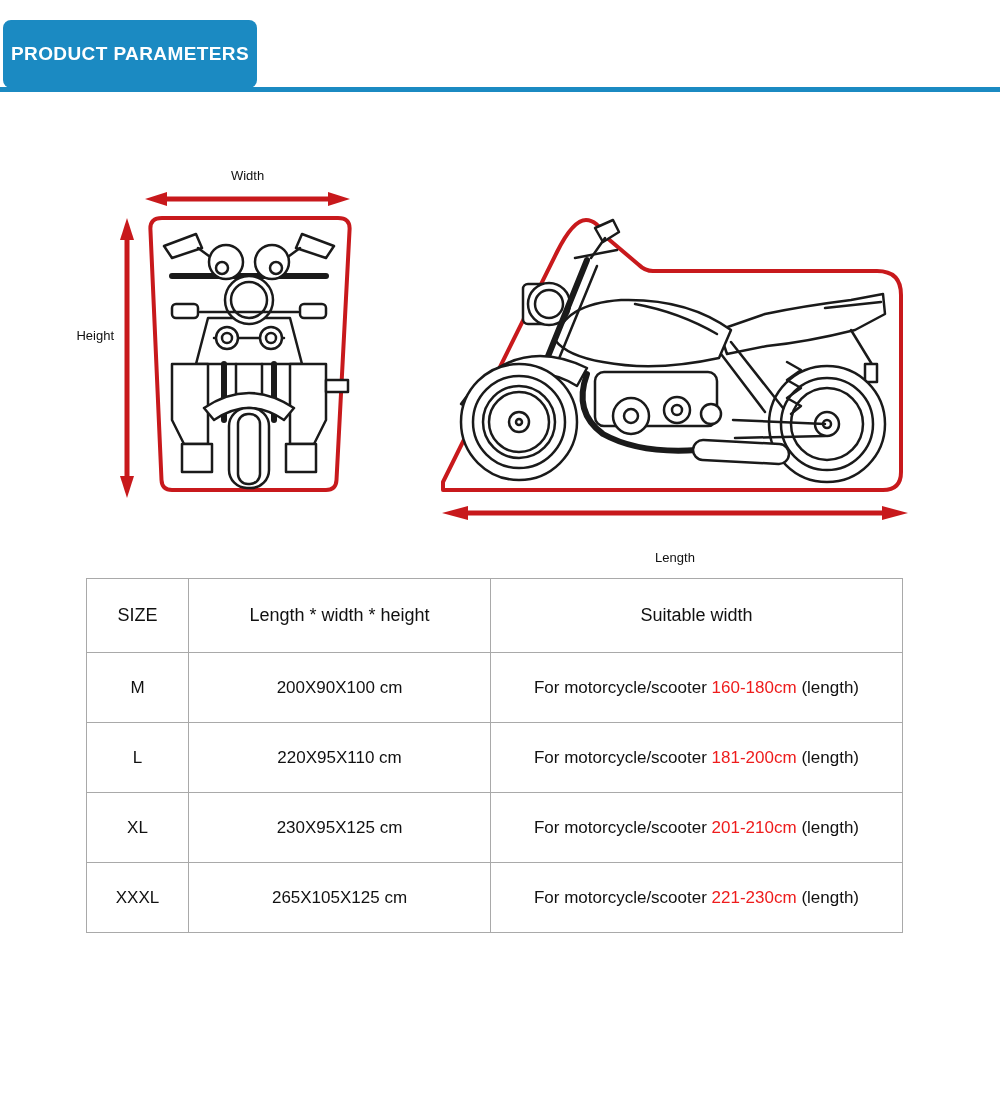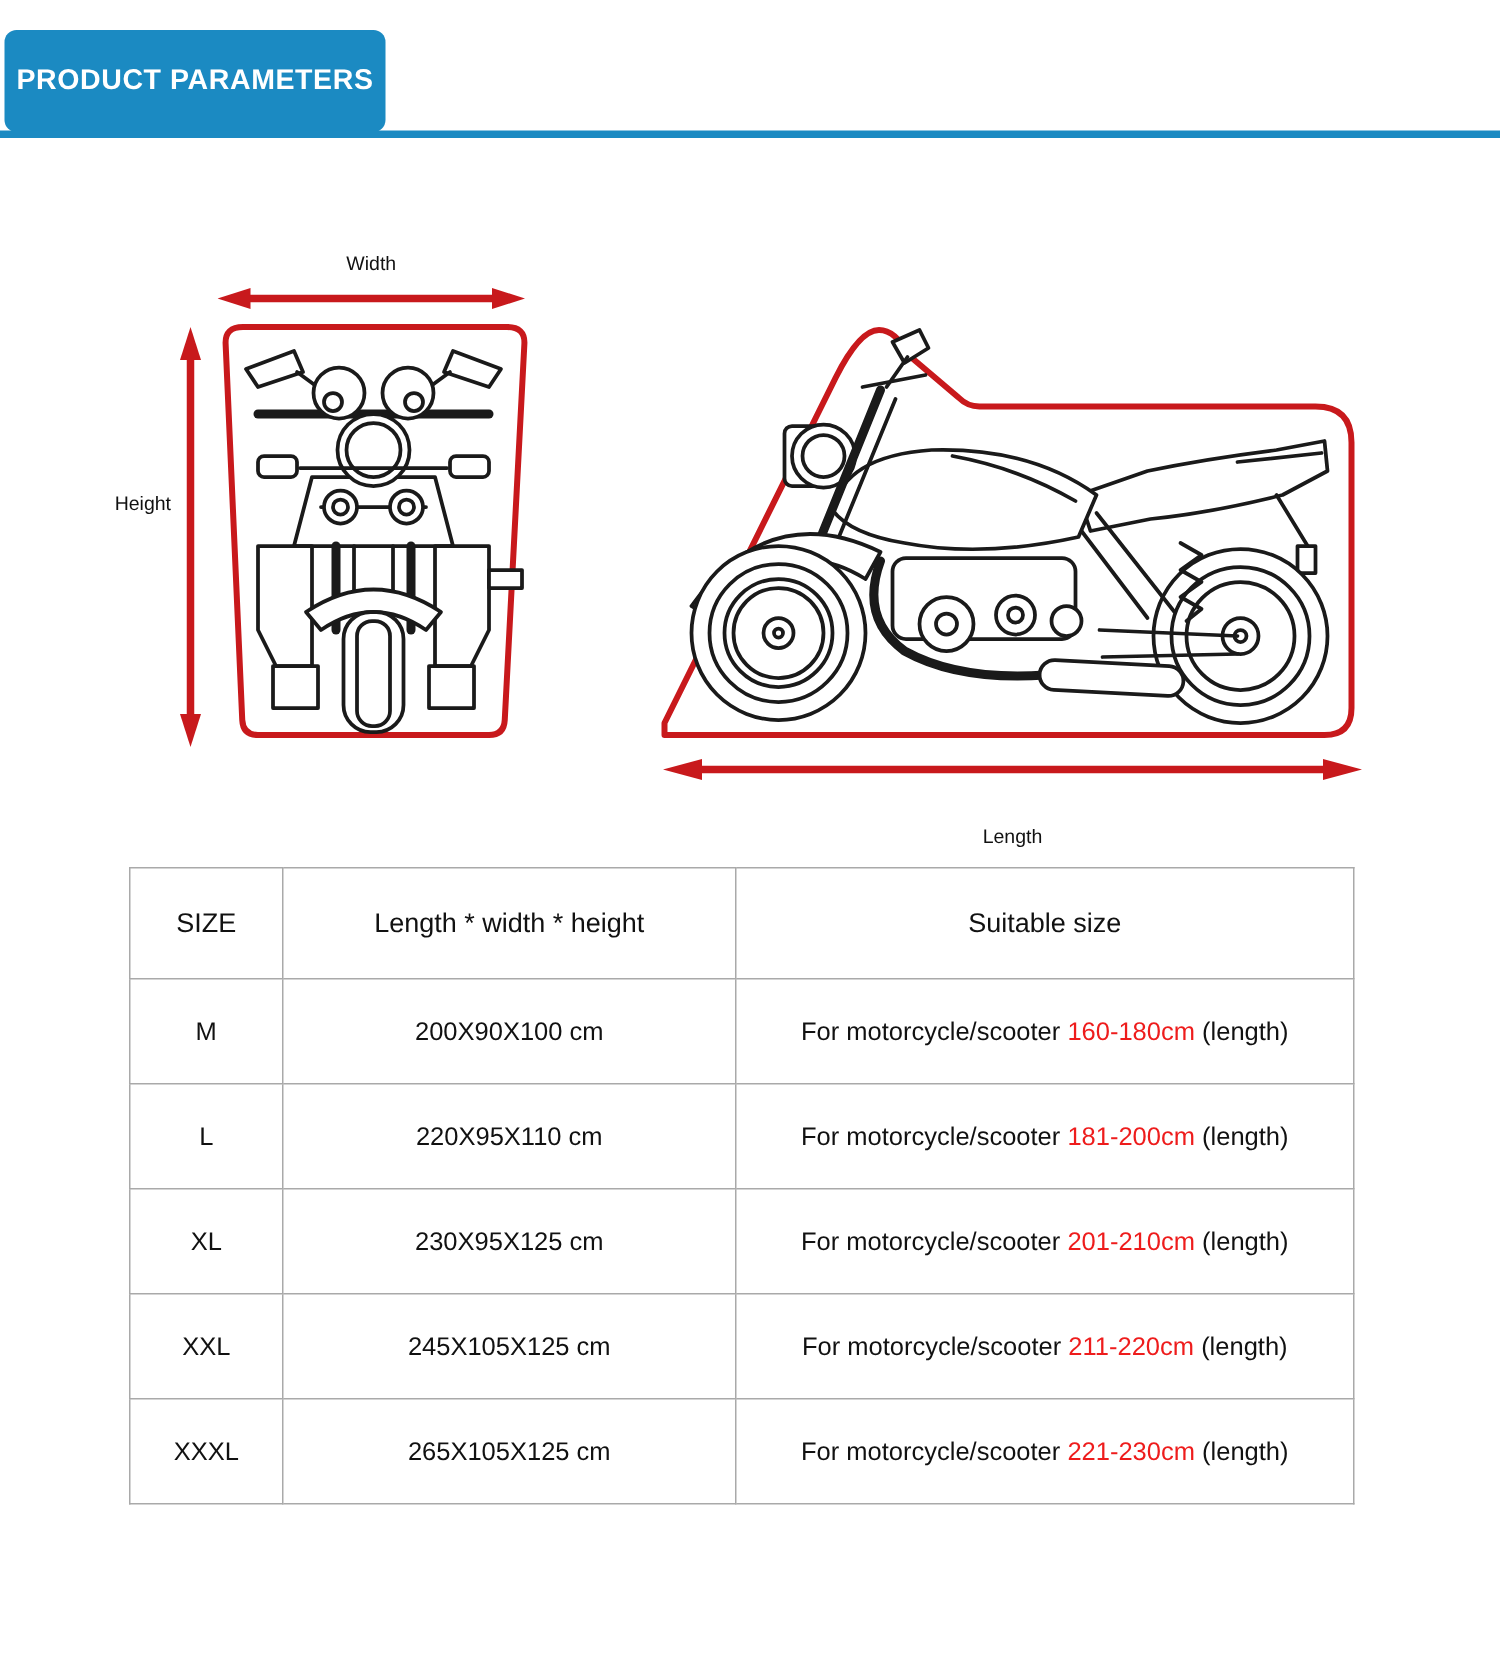--- a/index.html
+++ b/index.html
@@ -185,45 +185,40 @@
   <table class="spec">
     <colgroup>
         <col class="c1">
         <col class="c2">
         <col class="c3">
       </colgroup>
     <thead>
       <tr>
         <th>SIZE</th>
         <th>Length * width * height</th>
-        <th>Suitable size</th>
+        <th>Suitable width</th>
       </tr>
     </thead>
     <tbody>
       <tr>
         <td>M</td>
         <td>200X90X100 cm</td>
         <td><span>For motorcycle/scooter</span> <span class="hl">160-180cm</span> <span>(length)</span></td>
       </tr>
       <tr>
         <td>L</td>
         <td>220X95X110 cm</td>
         <td><span>For motorcycle/scooter</span> <span class="hl">181-200cm</span> <span>(length)</span></td>
       </tr>
       <tr>
         <td>XL</td>
         <td>230X95X125 cm</td>
         <td><span>For motorcycle/scooter</span> <span class="hl">201-210cm</span> <span>(length)</span></td>
       </tr>
       <tr>
-        <td>XXL</td>
-        <td>245X105X125 cm</td>
-        <td><span>For motorcycle/scooter</span> <span class="hl">211-220cm</span> <span>(length)</span></td>
-      </tr>
-      <tr>
         <td>XXXL</td>
         <td>265X105X125 cm</td>
         <td><span>For motorcycle/scooter</span> <span class="hl">221-230cm</span> <span>(length)</span></td>
       </tr>
     </tbody>
   </table>
 
 </div>
 
 </body></html>

